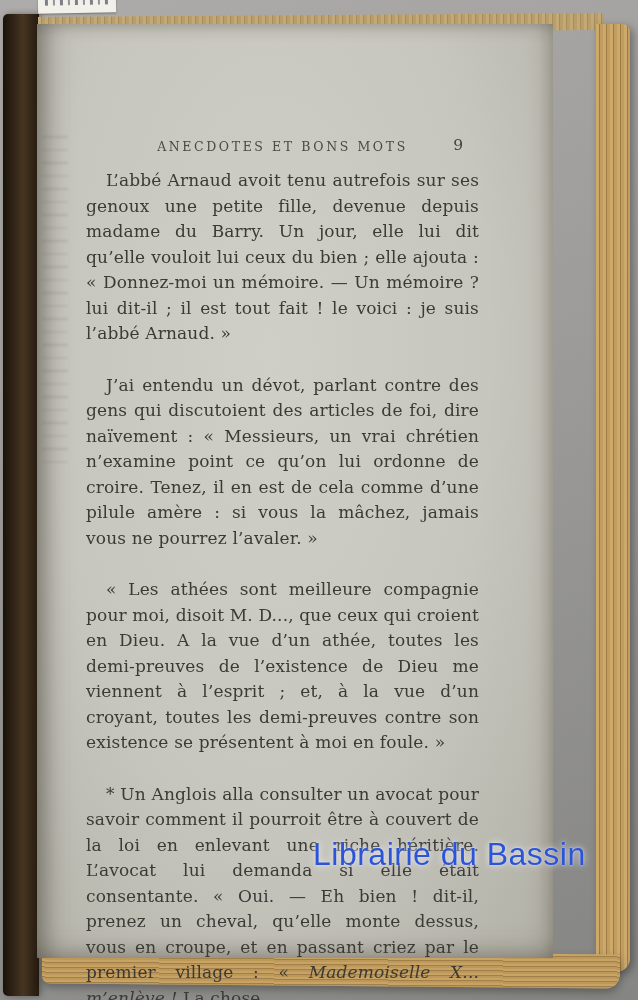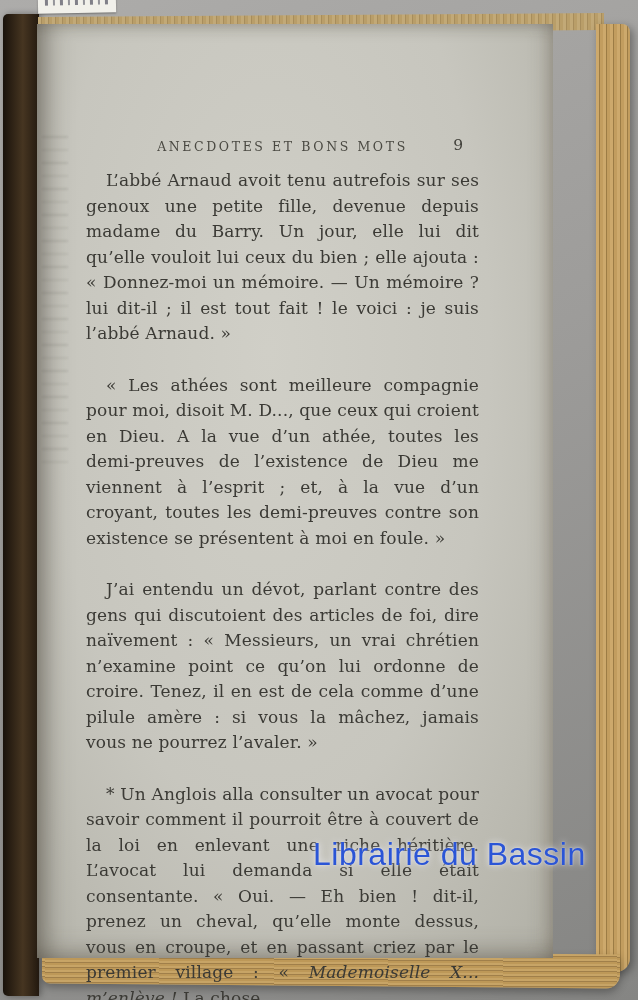--- a/index.html
+++ b/index.html
@@ -127,23 +127,23 @@
 
     <div class="textblock">
 
       <div class="header">
         <span>ANECDOTES ET BONS MOTS</span>
         <span class="pagenum">9</span>
       </div>
 
       <p>L’abbé Arnaud avoit tenu autrefois sur ses genoux une petite fille, devenue depuis madame du Barry. Un jour, elle lui dit qu’elle vouloit lui ceux du bien ; elle ajouta : « Donnez-moi un mémoire. — Un mémoire ? lui dit-il ; il est tout fait ! le voici : je suis l’abbé Arnaud. »</p>
 
+      <p>J’ai entendu un dévot, parlant contre des gens qui discutoient des articles de foi, dire naïvement : « Messieurs, un vrai chrétien n’examine point ce qu’on lui ordonne de croire. Tenez, il en est de cela comme d’une pilule amère : si vous la mâchez, jamais vous ne pourrez l’avaler. »</p>
+
       <p>« Les athées sont meilleure compagnie pour moi, disoit M. D..., que ceux qui croient en Dieu. A la vue d’un athée, toutes les demi-preuves de l’existence de Dieu me viennent à l’esprit ; et, à la vue d’un croyant, toutes les demi-preuves contre son existence se présentent à moi en foule. »</p>
-
-      <p>J’ai entendu un dévot, parlant contre des gens qui discutoient des articles de foi, dire naïvement : « Messieurs, un vrai chrétien n’examine point ce qu’on lui ordonne de croire. Tenez, il en est de cela comme d’une pilule amère : si vous la mâchez, jamais vous ne pourrez l’avaler. »</p>
 
       <p><span>* Un Anglois alla consulter un avocat pour savoir comment il pourroit être à couvert de la loi en enlevant une riche héritière. L’avocat lui demanda si elle était consentante. « Oui. — Eh bien ! dit-il, prenez un cheval, qu’elle monte dessus, vous en croupe, et en passant criez par le premier village : « </span><span class="it">Mademoiselle X... m’enlève !</span><span> La chose</span></p>
 
     </div>
   </div>
 
   <div class="sticker">
     <div class="smudge"></div>
   </div>
 

